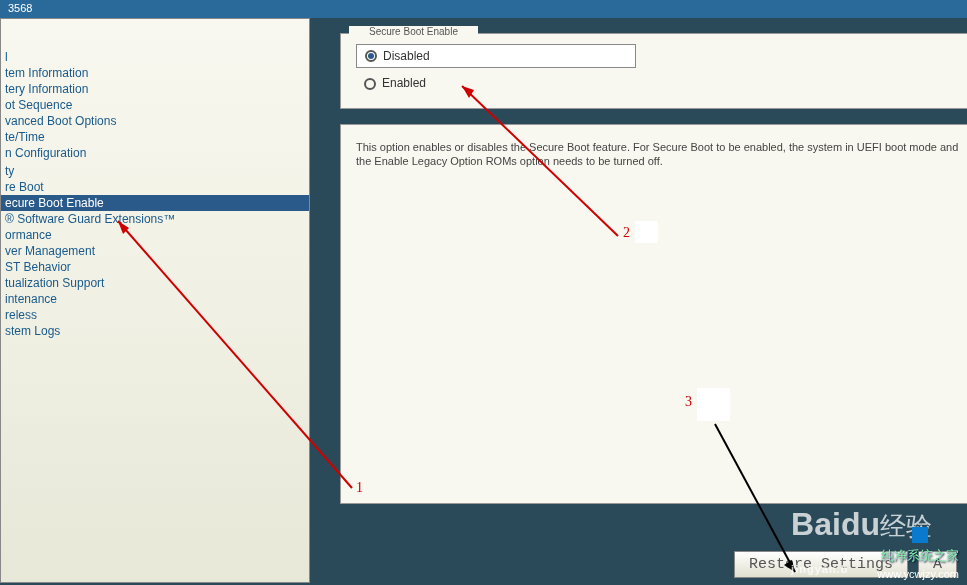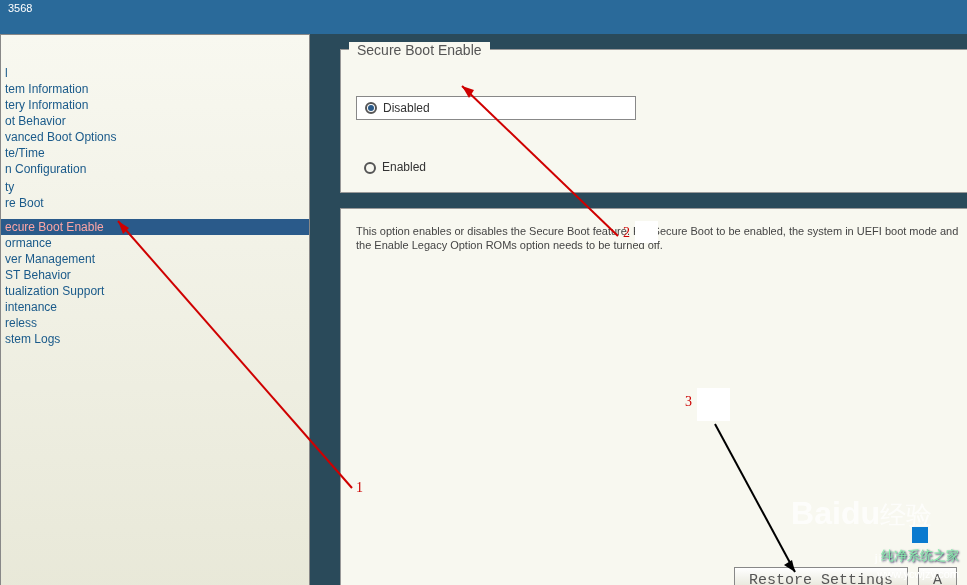--- a/index.html
+++ b/index.html
@@ -8,21 +8,21 @@
       height: 585px;
       background: #2a4a5a;
       font-family: Arial, sans-serif;
       font-size: 12px;
       overflow: hidden;
       position: relative;
     }
     .title-bar {
       background: #2a6a9a;
       color: #fff;
-      height: 34px;
+      height: 18px;
       padding: 2px 8px;
       font-size: 11px;
     }
     .main-area {
       position: relative;
       padding: 8px;
       height: calc(100% - 18px);
     }
     .sidebar {
       position: absolute;
@@ -39,56 +39,54 @@
       display: block;
       padding: 1px 4px;
       color: #1a5a8a;
       font-size: 12px;
       line-height: 14px;
       cursor: pointer;
       white-space: nowrap;
     }
     .sidebar-item.selected {
       background: #2a5a8a;
-      color: #fca5a5;
-      margin-top: 8px;
+      color: #ffffff;
     }
     .content-area {
       position: absolute;
       left: 340px;
       top: 15px;
       right: -10px;
       bottom: 5px;
     }
     .fieldset {
       border: 1px solid #999;
       background: #f8f8f0;
       padding: 10px 15px;
       margin-bottom: 15px;
       position: relative;
     }
     .fieldset-legend {
       position: absolute;
       top: -8px;
       left: 8px;
       background: #f8f8f0;
-      padding: 0 8px;
+      padding: 0 20px;
       color: #555;
-      font-size: 14px;
+      font-size: 10px;
     }
     .radio-group {
       border: 1px solid #888;
       padding: 4px 8px;
       width: 280px;
       margin-bottom: 4px;
       background: #fff;
       display: flex;
       align-items: center;
       gap: 6px;
-      margin-top: 36px;
     }
     .radio-group.nobox {
       border: none;
       background: transparent;
       align-items: flex-end;
     }
     .radio-circle {
       width: 12px;
       height: 12px;
       border: 2px solid #555;
@@ -149,27 +147,27 @@
       z-index: 51;
     }
     .white-block {
       position: absolute;
       background: #fff;
       z-index: 40;
     }
     .watermark-baidu {
       position: absolute;
       right: 35px;
-      bottom: 15px;
+      bottom: 4px;
       color: rgba(255,255,255,0.75);
       font-size: 32px;
       font-family: Arial, sans-serif;
       font-weight: bold;
       z-index: 60;
-      text-align: right;
+      text-align: left;
     }
     .watermark-baidu .jingyan {
       font-size: 11px;
       color: rgba(255,255,255,0.75);
       letter-spacing: 1px;
     }
     .watermark-baidu .cn {
       font-size: 26px;
       font-weight: normal;
     }
@@ -224,28 +222,29 @@
 <div class="title-bar">
   <span>3568</span>
 </div>
 
 <div class="main-area">
 
   <div class="sidebar">
     <div class="sidebar-item">l</div>
     <div class="sidebar-item">tem Information</div>
     <div class="sidebar-item">tery Information</div>
-    <div class="sidebar-item">ot Behavior</div>
+    <div class="sidebar-item">ot Sequence</div>
     <div class="sidebar-item">vanced Boot Options</div>
     <div class="sidebar-item">te/Time</div>
     <div class="sidebar-item">n Configuration</div>
     <div class="sidebar-item"></div>
     <div class="sidebar-item">ty</div>
     <div class="sidebar-item">re Boot</div>
     <div class="sidebar-item selected">ecure Boot Enable</div>
+    <div class="sidebar-item">® Software Guard Extensions™</div>
     <div class="sidebar-item">ormance</div>
     <div class="sidebar-item">ver Management</div>
     <div class="sidebar-item">ST Behavior</div>
     <div class="sidebar-item">tualization Support</div>
     <div class="sidebar-item">intenance</div>
     <div class="sidebar-item">reless</div>
     <div class="sidebar-item">stem Logs</div>
   </div>
 
   <div class="content-area">

